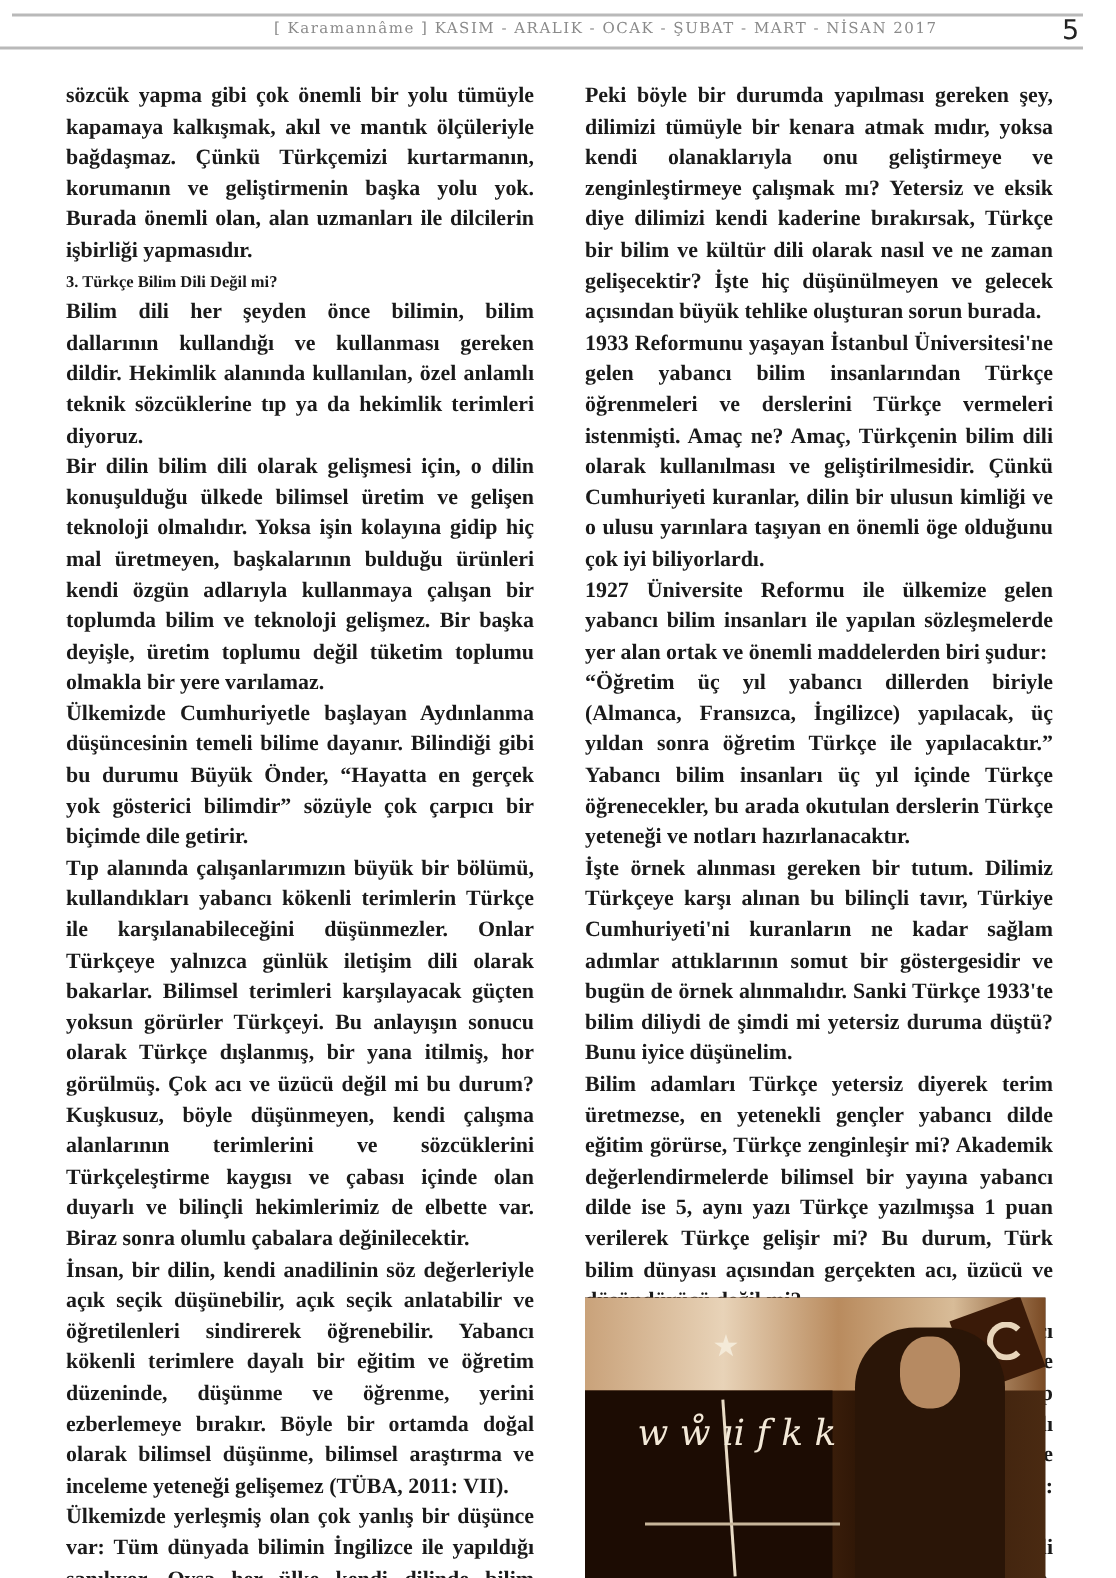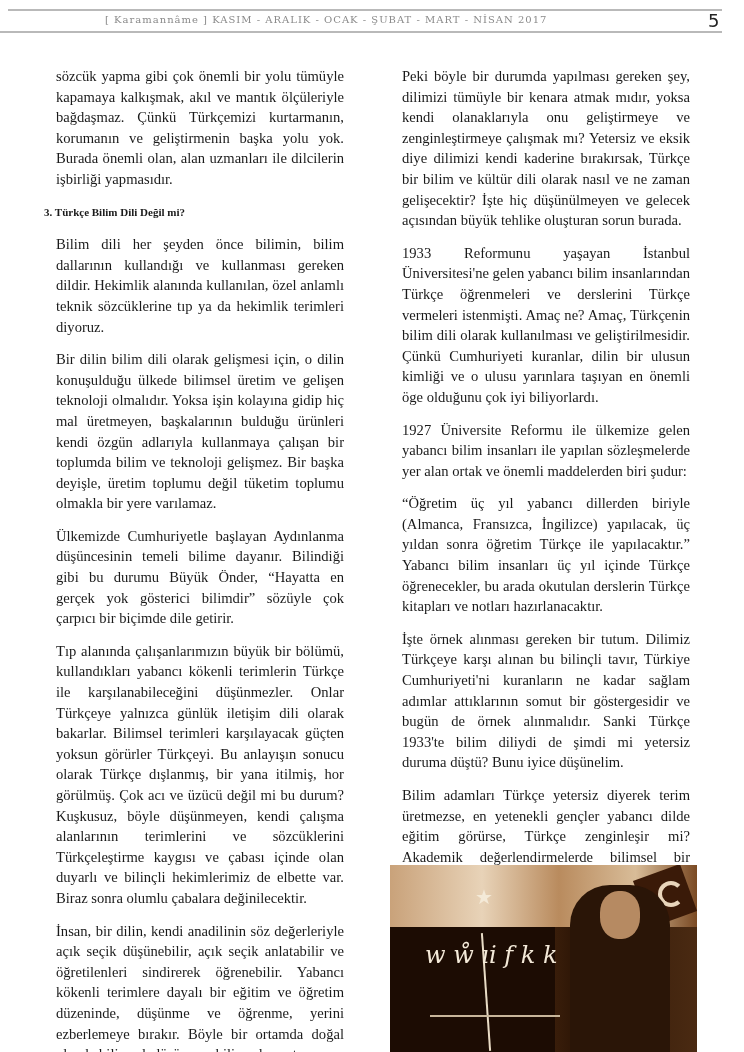--- a/index.html
+++ b/index.html
@@ -1,36 +1,36 @@
 <!DOCTYPE html>
 <html><head>
 <meta charset="utf-8">
 <style>
   html, body { margin: 0; padding: 0; background: #ffffff; }
   body { width: 744px; height: 1052px; position: relative; overflow: hidden; }
   .header { position: absolute; left: 0; top: 0; width: 744px; height: 36px; }
   .rule-top { position: absolute; left: 8px; top: 9px; width: 714px; height: 2px; background: #b9b9b9; }
   .rule-bottom { position: absolute; left: 0; top: 31px; width: 722px; height: 2px; background: #b9b9b9; }
   .running-head {
-    position: absolute; left: 105px; top: 14px; width: 520px; text-align: left;
+    position: absolute; left: 105px; top: 14px; width: 520px; text-align: right;
     font-family: "DejaVu Serif", serif; font-size: 10px; letter-spacing: 1px;
     color: #8a8a8a; white-space: nowrap;
   }
   .page-number {
     position: absolute; left: 708px; top: 10px;
     font-family: "DejaVu Sans", sans-serif; font-size: 18px; color: #222;
   }
   .column {
     position: absolute; top: 54px; width: 312px;
     font-family: "Liberation Serif", serif; font-size: 14.6px; line-height: 20.6px;
     color: #1a1a1a; text-align: justify;
   }
   .col-left { left: 44px; }
   .col-right { left: 390px; }
-  .column p { margin: 12px; }
+  .column p { margin: 0; font-weight: bold; }
   .column h3 { margin: 0; font-size: 11px; line-height: 20.6px; font-weight: bold; }
   .photo {
     position: absolute; left: 390px; top: 865px; width: 307px; height: 187px;
     background: linear-gradient(90deg, #3b1d0a 0%, #5a3316 35%, #2e1606 60%, #4a2a12 100%);
     overflow: hidden;
   }
   .photo .sky { position: absolute; left: 0; top: 0; width: 307px; height: 62px;
     background: linear-gradient(90deg, #c9a27a 0%, #e8d3b8 30%, #b98b5e 55%, #d8bc98 80%, #7a4a24 100%); }
   .photo .board { position: absolute; left: 0; top: 62px; width: 165px; height: 125px; background: #1c0c03; }
   .photo .board-line-v { position: absolute; left: 95px; top: 68px; width: 2px; height: 118px; background: #e9dcc6; transform: rotate(-4deg); }
@@ -61,21 +61,21 @@
   <p>Tıp alanında çalışanlarımızın büyük bir bölümü, kullandıkları yabancı kökenli terimlerin Türkçe ile karşılanabileceğini düşünmezler. Onlar Türkçeye yalnızca günlük iletişim dili olarak bakarlar. Bilimsel terimleri karşılayacak güçten yoksun görürler Türkçeyi. Bu anlayışın sonucu olarak Türkçe dışlanmış, bir yana itilmiş, hor görülmüş. Çok acı ve üzücü değil mi bu durum? Kuşkusuz, böyle düşünmeyen, kendi çalışma alanlarının terimlerini ve sözcüklerini Türkçeleştirme kaygısı ve çabası içinde olan duyarlı ve bilinçli hekimlerimiz de elbette var. Biraz sonra olumlu çabalara değinilecektir.</p>
   <p>İnsan, bir dilin, kendi anadilinin söz değerleriyle açık seçik düşünebilir, açık seçik anlatabilir ve öğretilenleri sindirerek öğrenebilir. Yabancı kökenli terimlere dayalı bir eğitim ve öğretim düzeninde, düşünme ve öğrenme, yerini ezberlemeye bırakır. Böyle bir ortamda doğal olarak bilimsel düşünme, bilimsel araştırma ve inceleme yeteneği gelişemez (TÜBA, 2011: VII).</p>
   <p>Ülkemizde yerleşmiş olan çok yanlış bir düşünce var: Tüm dünyada bilimin İngilizce ile yapıldığı sanılıyor. Oysa her ülke kendi dilinde bilim yapmakta, kendi dilini geliştirmeye özen göstermektedir. Japonca, Almanca, Fransızca, Rusça gibi dillerle bilim yapılmıyor mu? Sadece sömürge olan, geri kalmış ülkelerde eğitim dili yabancı dil olduğu için kendi dillerinde bilim terimleri yoktur, geliştirilememiştir. Yabancı bir dilin egemenliği, anadilinde terim üretimini engellemektedir.</p>
 
 </div>
 
 <div class="column col-right">
   <p>Peki böyle bir durumda yapılması gereken şey, dilimizi tümüyle bir kenara atmak mıdır, yoksa kendi olanaklarıyla onu geliştirmeye ve zenginleştirmeye çalışmak mı? Yetersiz ve eksik diye dilimizi kendi kaderine bırakırsak, Türkçe bir bilim ve kültür dili olarak nasıl ve ne zaman gelişecektir? İşte hiç düşünülmeyen ve gelecek açısından büyük tehlike oluşturan sorun burada.</p>
   <p>1933 Reformunu yaşayan İstanbul Üniversitesi'ne gelen yabancı bilim insanlarından Türkçe öğrenmeleri ve derslerini Türkçe vermeleri istenmişti. Amaç ne? Amaç, Türkçenin bilim dili olarak kullanılması ve geliştirilmesidir. Çünkü Cumhuriyeti kuranlar, dilin bir ulusun kimliği ve o ulusu yarınlara taşıyan en önemli öge olduğunu çok iyi biliyorlardı.</p>
   <p>1927 Üniversite Reformu ile ülkemize gelen yabancı bilim insanları ile yapılan sözleşmelerde yer alan ortak ve önemli maddelerden biri şudur:</p>
-  <p>“Öğretim üç yıl yabancı dillerden biriyle (Almanca, Fransızca, İngilizce) yapılacak, üç yıldan sonra öğretim Türkçe ile yapılacaktır.” Yabancı bilim insanları üç yıl içinde Türkçe öğrenecekler, bu arada okutulan derslerin Türkçe kitapları ve notları hazırlanacaktır.</p>
+  <p>“Öğretim üç yıl yabancı dillerden biriyle (Almanca, Fransızca, İngilizce) yapılacak, üç yıldan sonra öğretim Türkçe ile yapılacaktır.” Yabancı bilim insanları üç yıl içinde Türkçe öğrenecekler, bu arada okutulan derslerin Türkçe yeteneği ve notları hazırlanacaktır.</p>
   <p>İşte örnek alınması gereken bir tutum. Dilimiz Türkçeye karşı alınan bu bilinçli tavır, Türkiye Cumhuriyeti'ni kuranların ne kadar sağlam adımlar attıklarının somut bir göstergesidir ve bugün de örnek alınmalıdır. Sanki Türkçe 1933'te bilim diliydi de şimdi mi yetersiz duruma düştü? Bunu iyice düşünelim.</p>
   <p>Bilim adamları Türkçe yetersiz diyerek terim üretmezse, en yetenekli gençler yabancı dilde eğitim görürse, Türkçe zenginleşir mi? Akademik değerlendirmelerde bilimsel bir yayına yabancı dilde ise 5, aynı yazı Türkçe yazılmışsa 1 puan verilerek Türkçe gelişir mi? Bu durum, Türk bilim dünyası açısından gerçekten acı, üzücü ve düşündürücü değil mi?</p>
   <p>Gerek akademik yükseltmelerde yabancı yayınlara tanınan ayrıcalıklar, gerekse TÜBİTAK'ın parasal desteğinin yabancı tıp dergilerinde yayımlanan makalelerle sınırlı kalması Türkçe makalelerin bilimsel düzey ve sayısını olumsuz yönde etkilemiştir (Kayar, 2012: 13).</p>
   <p>Unutmayalım ki hiçbir dil doğuştan bilim dili değildir. Bugün Türkçe dilim dilidir ve gelişmeye, zenginleşmeye son derece elverişlidir. Eksikleri olabilir. Yeter ki duyarlıkla, bilinçle işlensin.</p>
 </div>
 
 <div class="photo" title="Sepia photograph: Atatürk at a blackboard teaching the new alphabet, Turkish flags in background">
   <div class="sky"></div>
   <div class="star">★</div>
   <div class="flag"></div>

